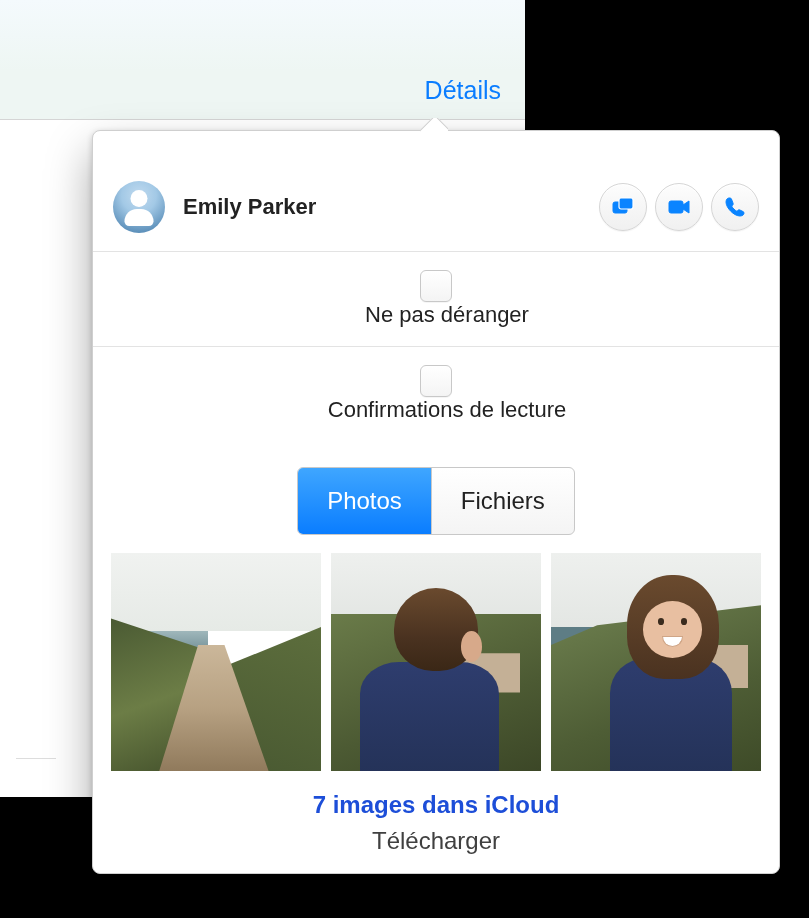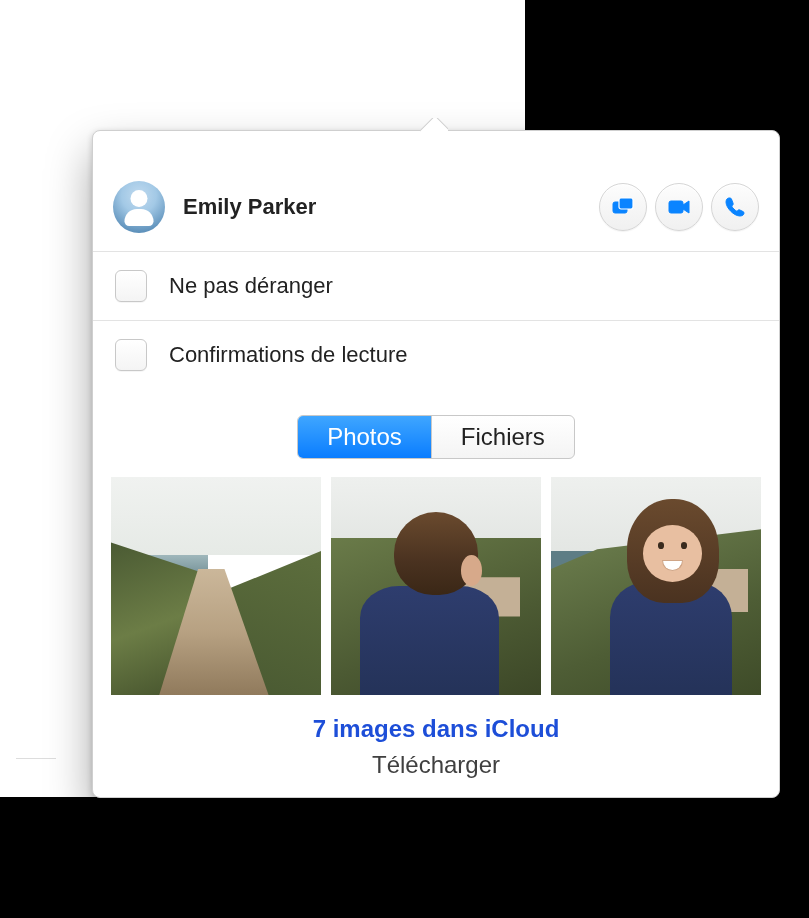--- a/index.html
+++ b/index.html
@@ -103,20 +103,21 @@
       border:1px solid #d6d6d6;
       box-shadow: inset 0 1px 0 #fff, 0 1px 1px rgba(0,0,0,.05);
       display:flex; align-items:center; justify-content:center;
       cursor:pointer;
     }
     .round-btn svg { width:24px; height:24px; fill:#0a84ff; stroke:#0a84ff; }
     .option-row {
       display:flex; align-items:center;
       padding:18px 22px;
       border-top:1px solid #e3e3e3;
+      flex-direction:column;
     }
     .option-row:last-of-type { border-bottom:1px solid #e3e3e3; }
     .checkbox {
       width:32px; height:32px;
       border-radius:6px;
       border:1px solid #c8c8c8;
       background:linear-gradient(180deg,#fff,#f4f4f4);
       box-shadow: inset 0 1px 0 #fff, 0 1px 0 rgba(0,0,0,.04);
       cursor:pointer;
       flex-shrink:0;
@@ -128,21 +129,21 @@
     }
     .seg-wrap { display:flex; justify-content:center; padding:26px 0 18px; }
     .segmented {
       display:inline-flex;
       border:1px solid #c8c8c8;
       border-radius:6px;
       overflow:hidden;
       background:linear-gradient(180deg,#fff,#f4f4f4);
     }
     .seg-btn {
-      padding:7px 29px;
+      padding:19px 29px;
       font-size:24px;
       color:#222;
       background:transparent;
       cursor:pointer;
     }
     .seg-btn.active {
       background: linear-gradient(180deg,#3fa6ff,#0a7dff);
       color:#fff;
     }
     .seg-btn + .seg-btn { border-left:1px solid #c8c8c8; }
@@ -193,20 +194,23 @@
       font-size:24px;
       color:#404040;
       margin:8px 0 18px;
       cursor:pointer;
     }
   </style>
 </head>
 <body>
 
 <div class="bg-window">
+  <div class="bg-header">
+    <span class="details-btn">Détails</span>
+  </div>
   <div class="bottom-line"></div>
 </div>
 
 <div class="popover">
   <div class="popover-arrow"></div>
 
   <div class="contact-row">
     <div class="avatar"></div>
     <div class="contact-name">Emily Parker</div>
     <div class="action-buttons">

